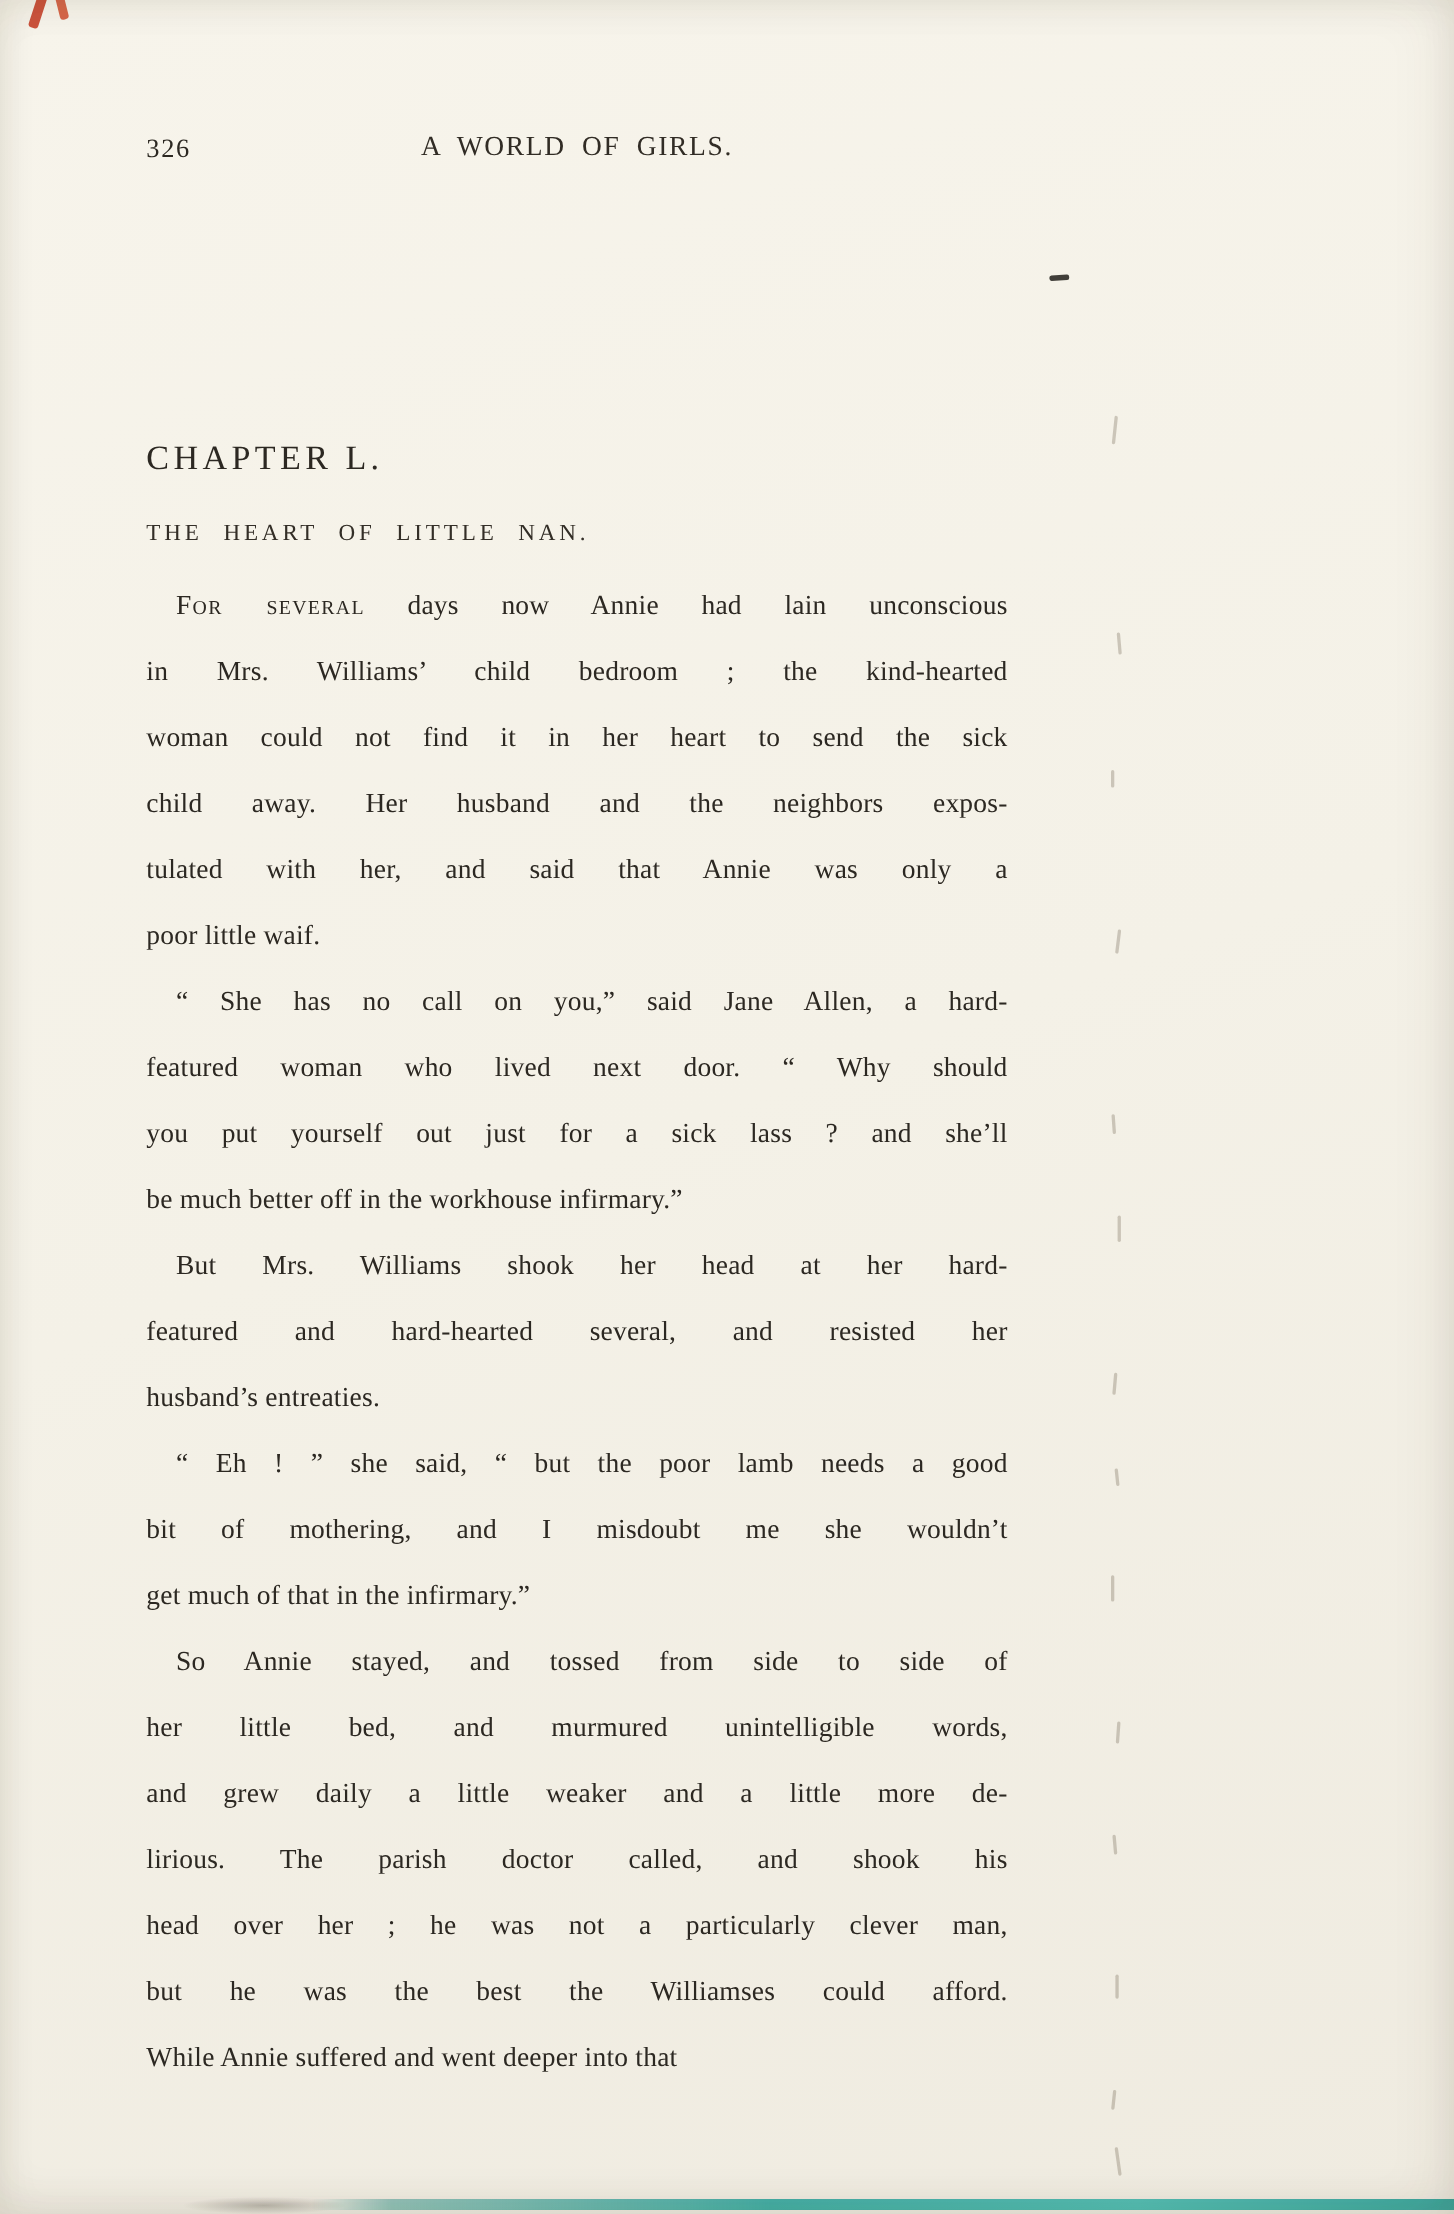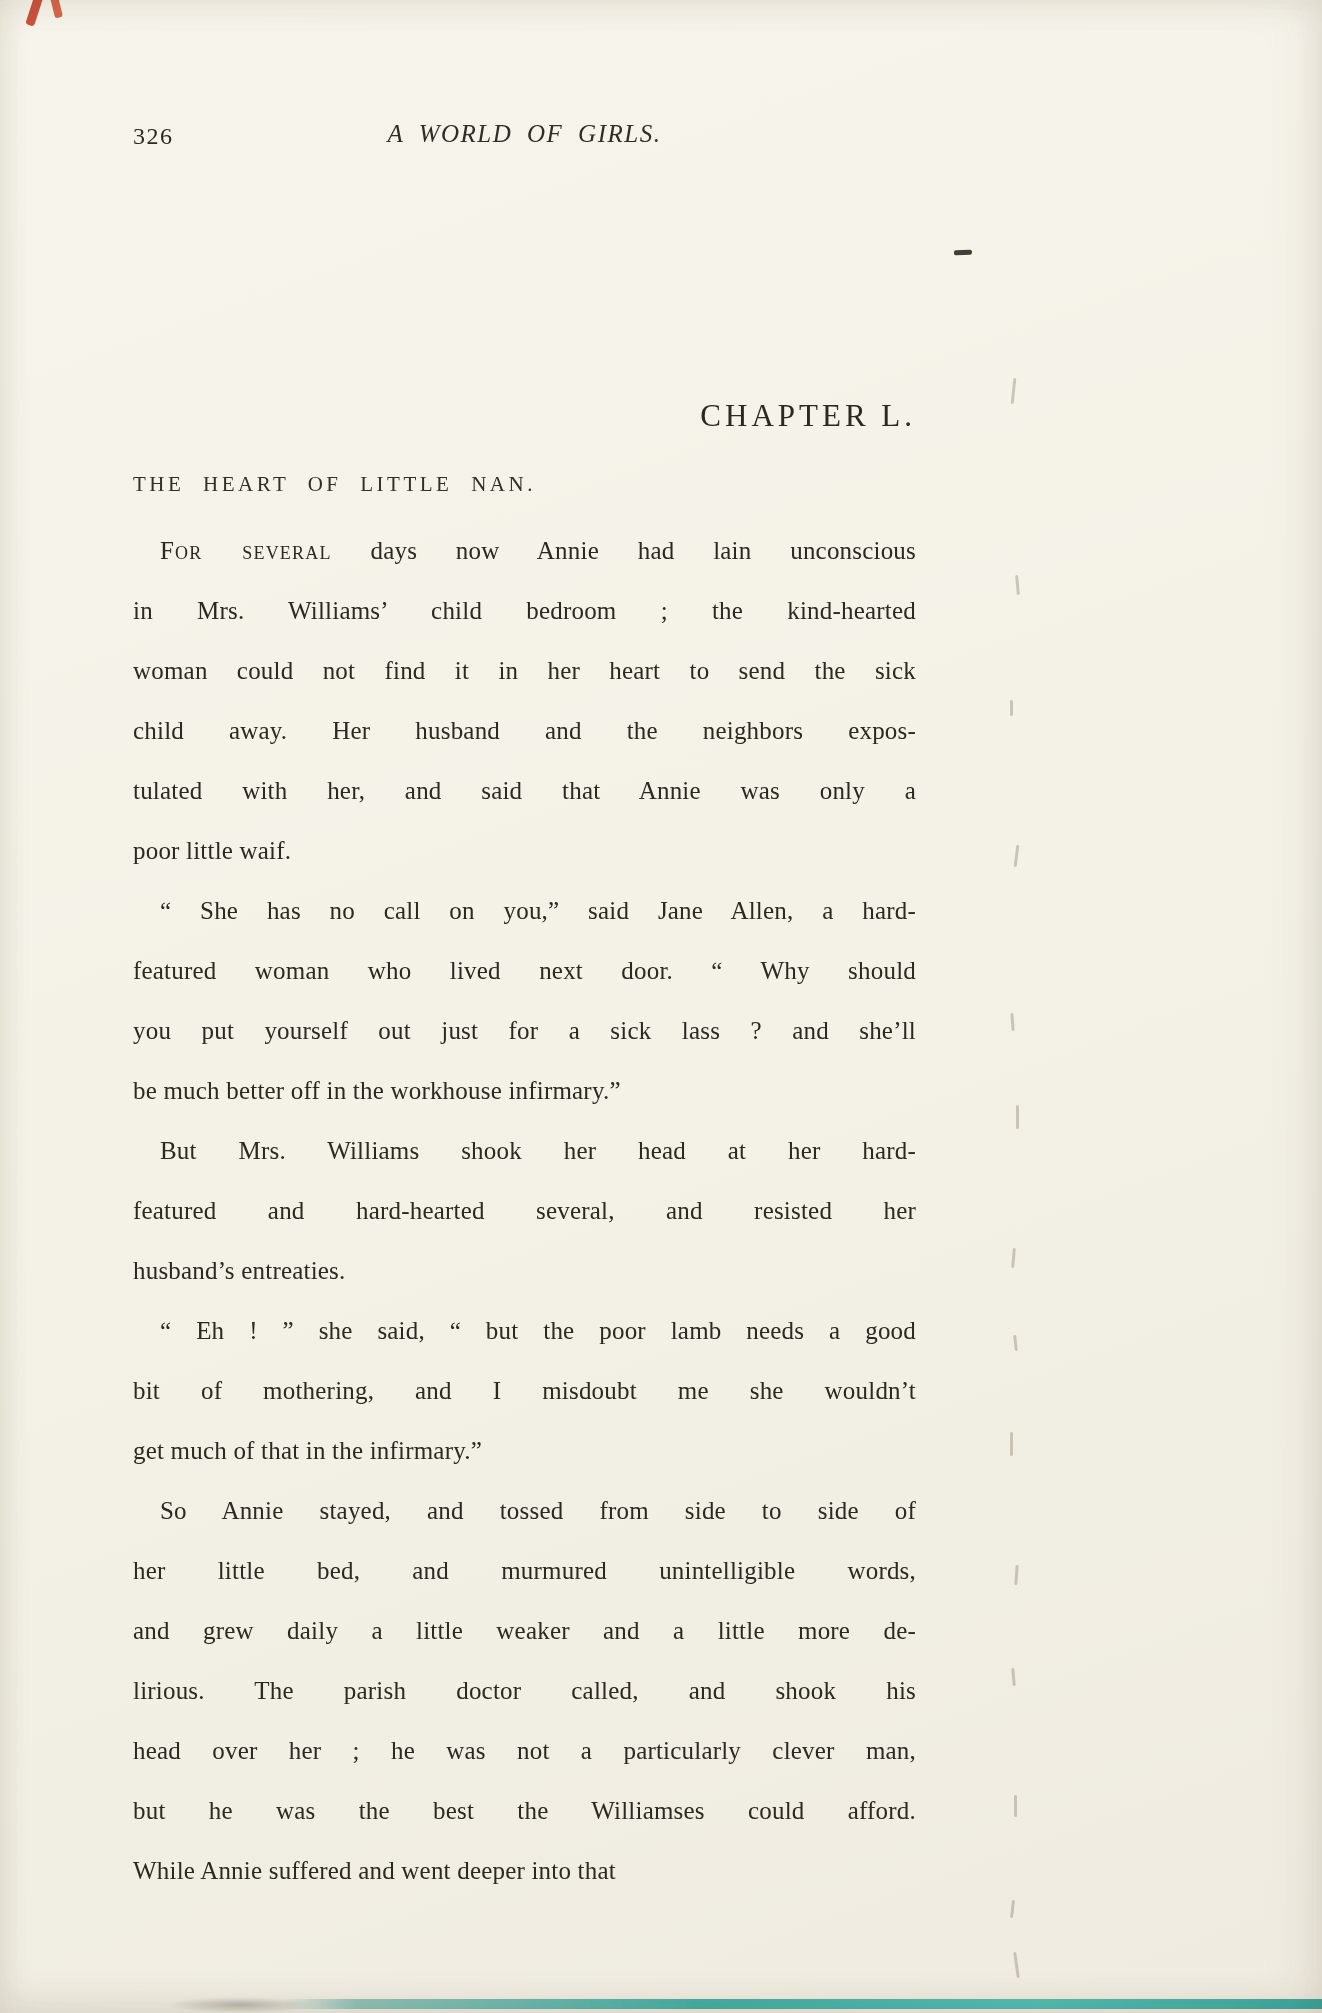--- a/index.html
+++ b/index.html
@@ -40,34 +40,33 @@
   .pagenum {
     position: absolute;
     left: 0;
     top: 3px;
     font-size: 24px;
     letter-spacing: 1.5px;
   }
   .running {
     display: block;
     text-align: center;
-    font-style: italic;
     font-size: 25px;
     letter-spacing: 1.5px;
     word-spacing: 7px;
     color: #312c25;
   }
 
   
   .chapter-title {
     position: absolute;
     top: 398px;
     left: 133px;
     width: 783px;
-    text-align: right;
+    text-align: left;
     font-size: 31px;
     letter-spacing: 4px;
   }
   .chapter-sub {
     position: absolute;
     top: 472px;
     left: 133px;
     width: 783px;
     text-align: left;
     font-size: 21px;

